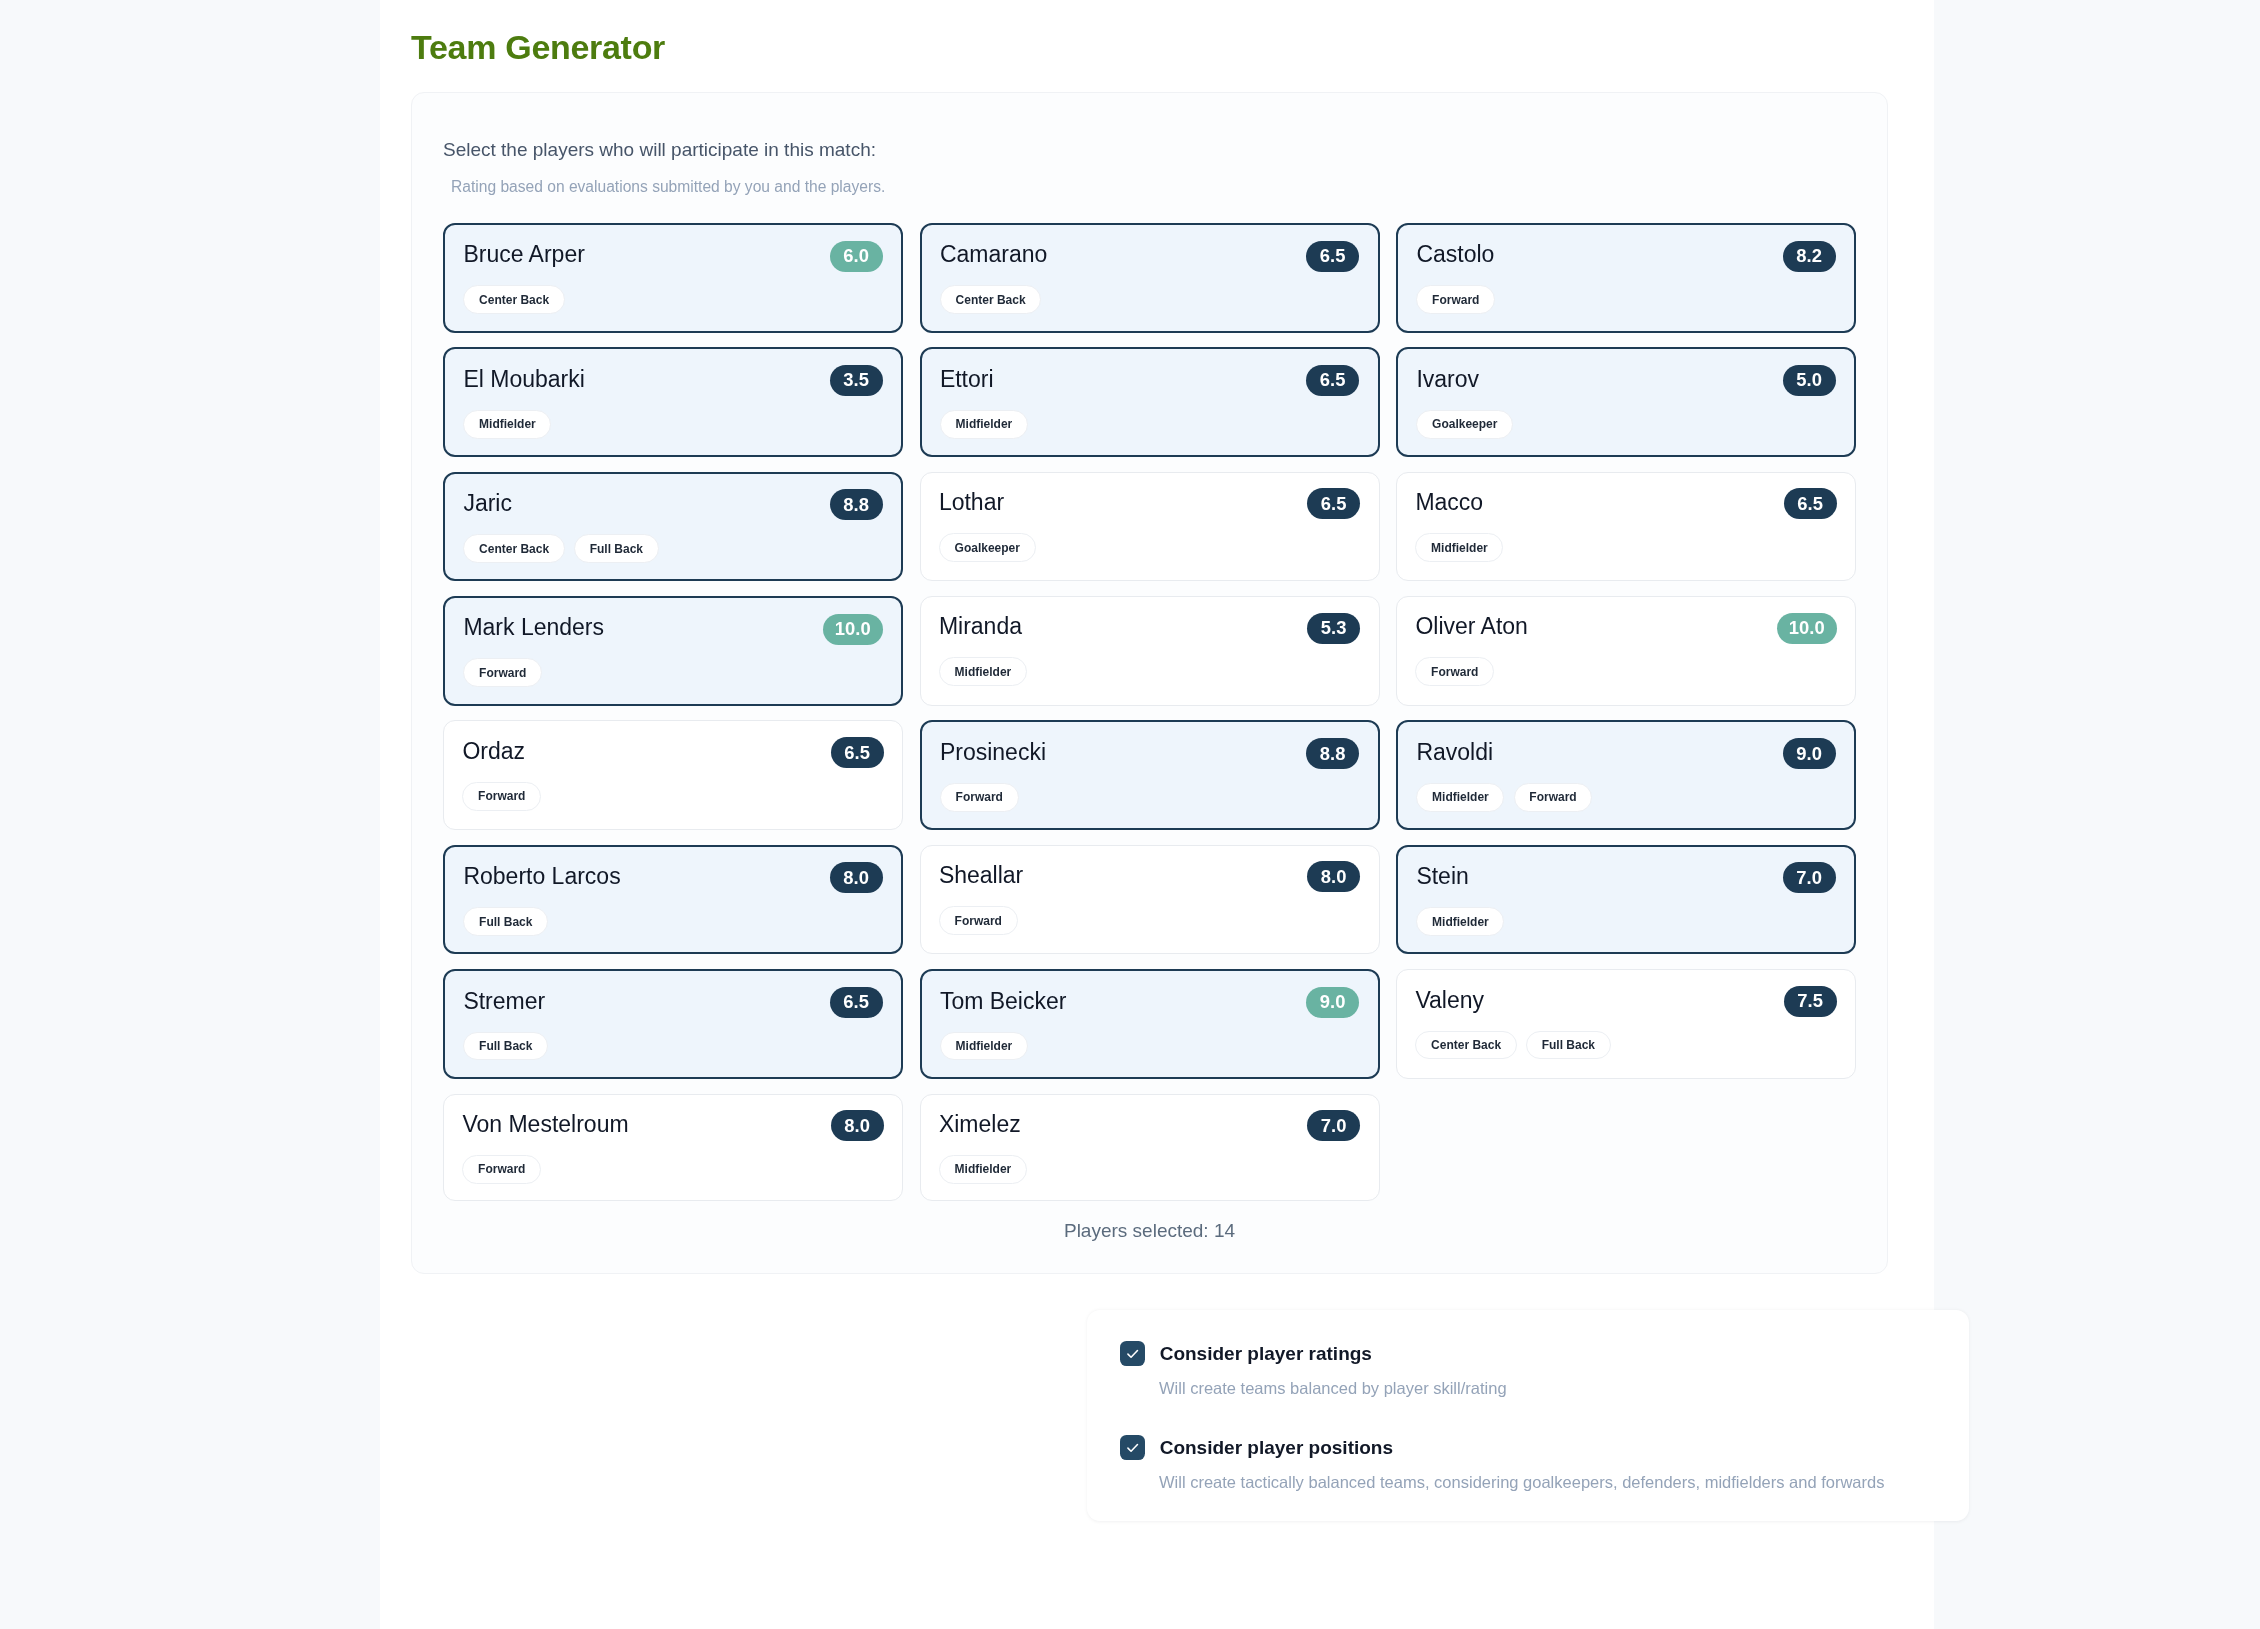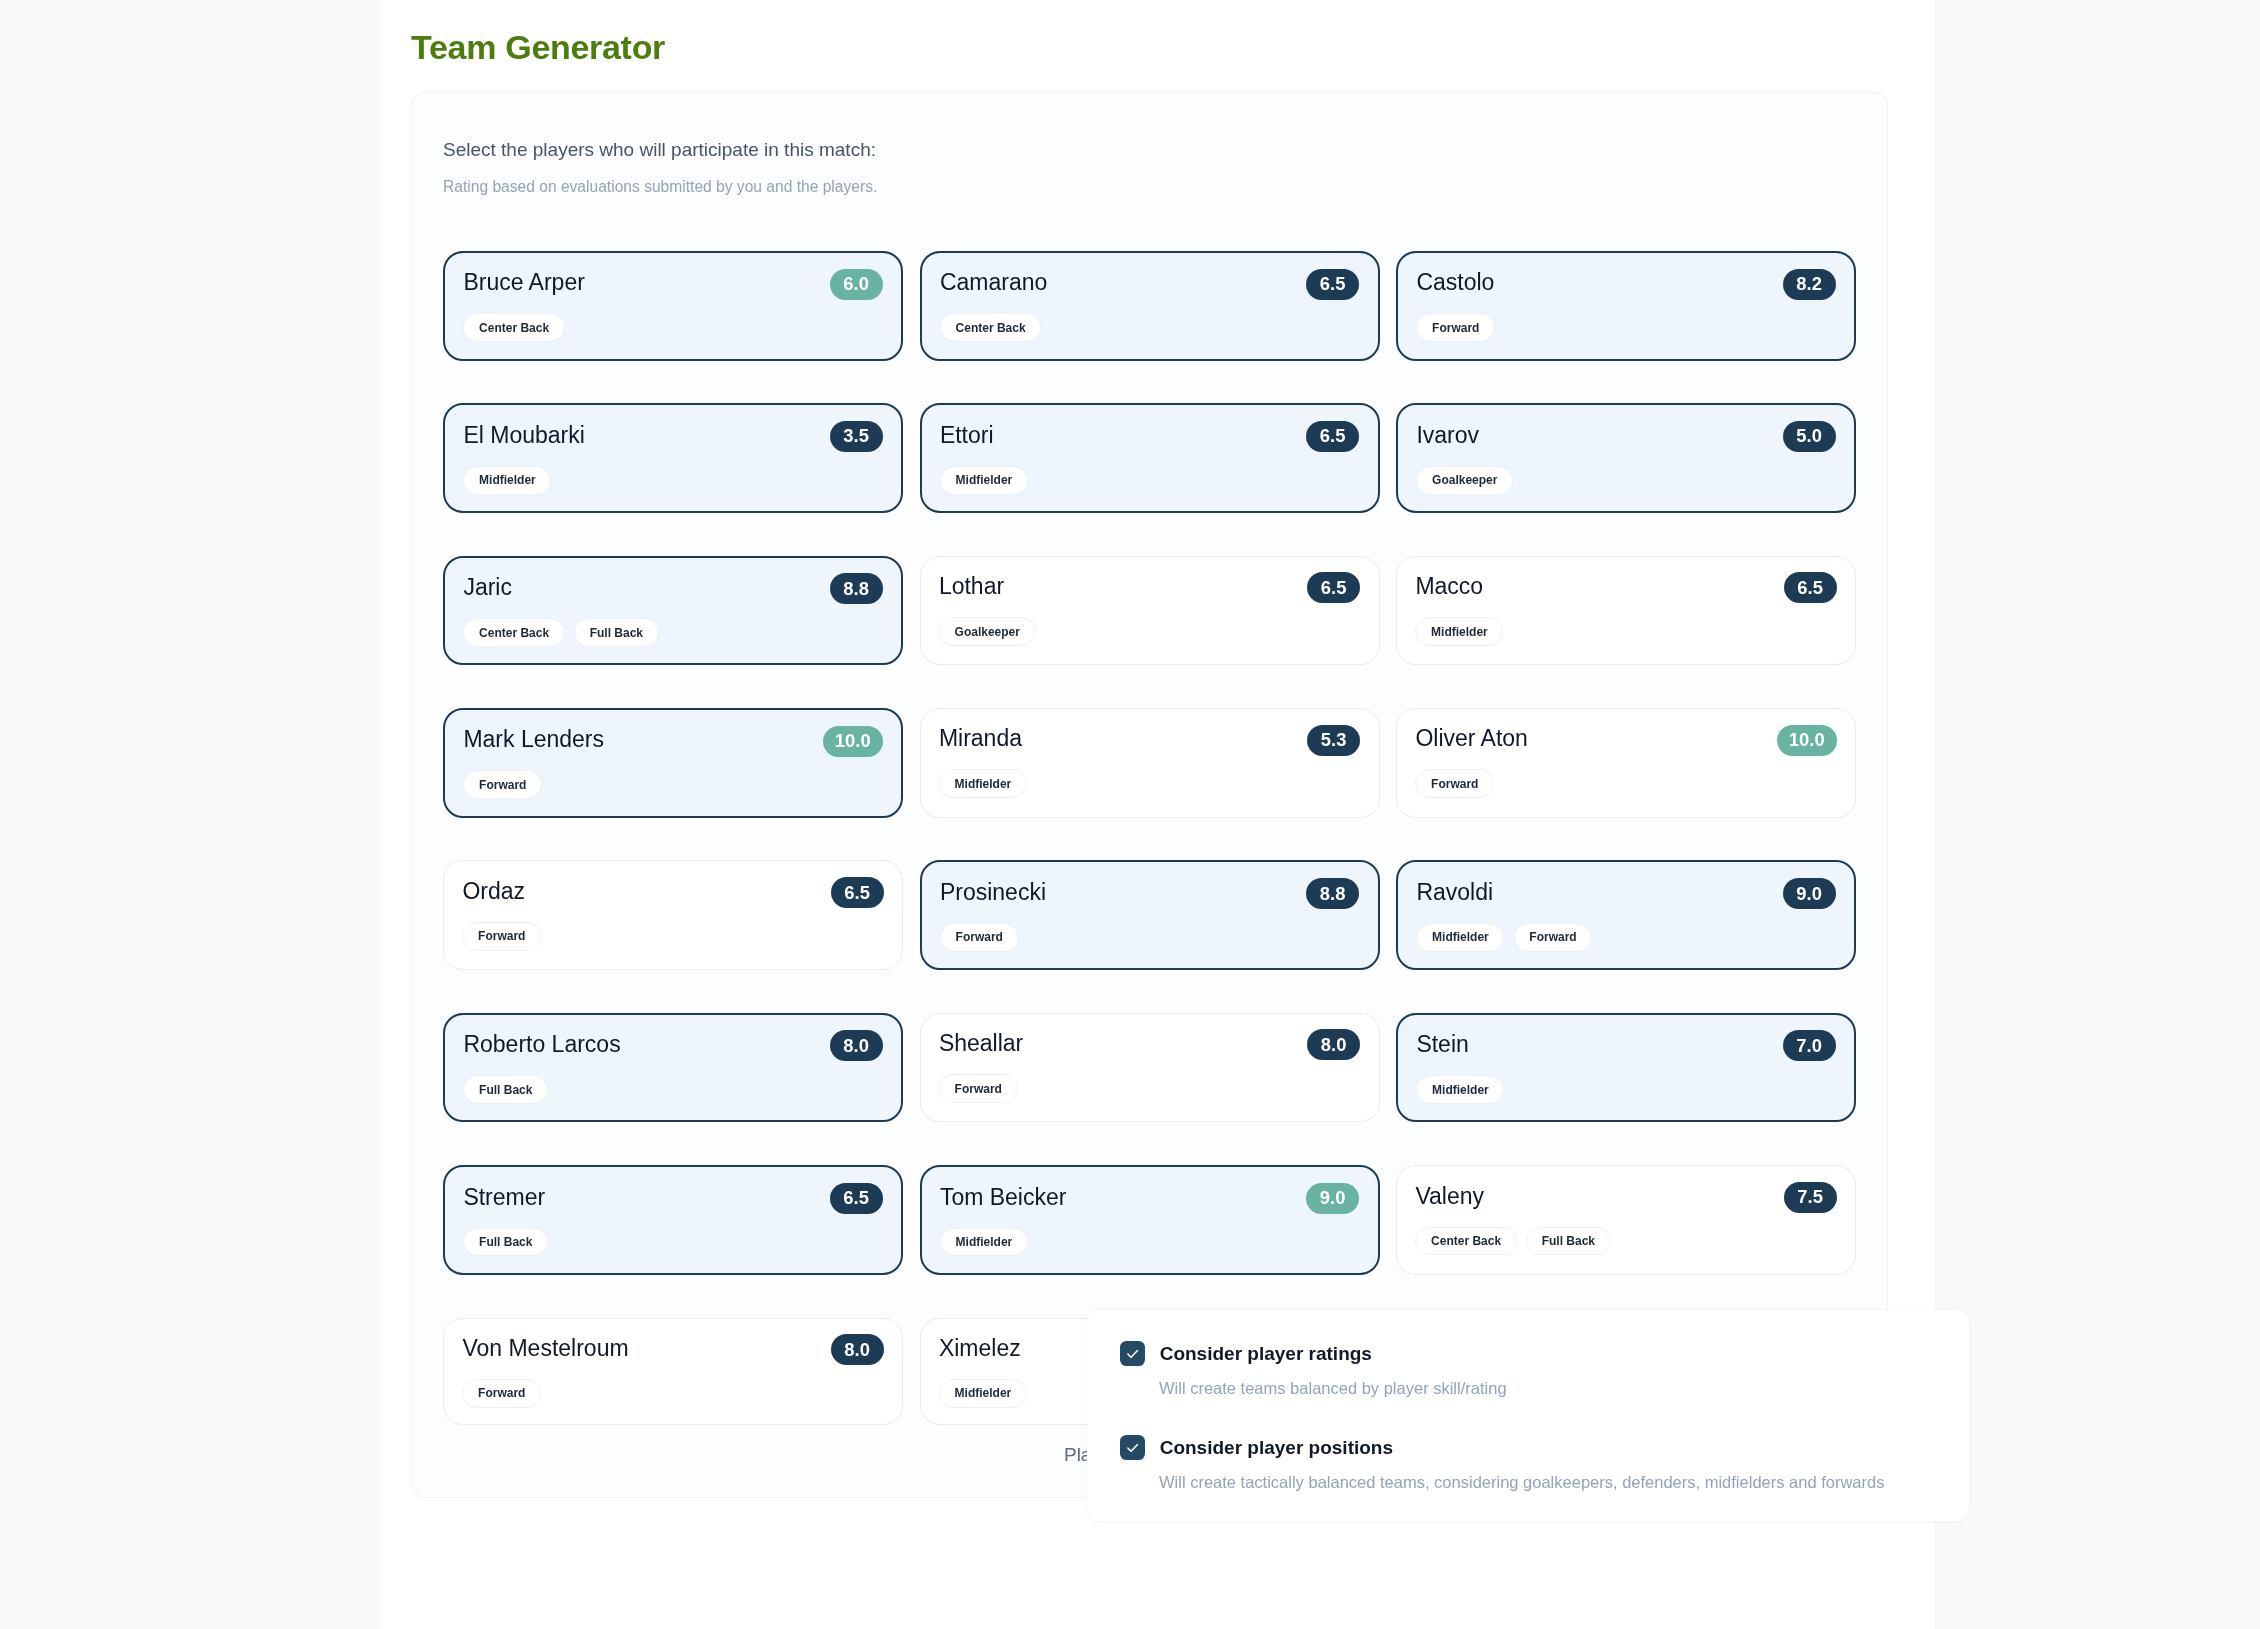--- a/index.html
+++ b/index.html
@@ -53,37 +53,37 @@
   .panel-heading {
     font-size: 19px;
     color: #475569;
     margin-bottom: 16.5px;
   }
 
   .panel-subheading {
     font-size: 15.6px;
     color: #94a3b8;
     margin-bottom: 27.5px;
+    margin-left: 8px;
   }
 
   .player-grid {
     display: grid;
     grid-template-columns: repeat(3, 1fr);
     gap: 14.7px 16.5px;
   }
 
   .player-card {
     position: relative;
-    border-radius: 20px;
+    border-radius: 12px;
     padding: 15.6px 18.4px 16.5px 18.4px;
     min-height: 101px;
     background: #ffffff;
     border: 1.4px solid #e8ebef;
     cursor: pointer;
-    margin-top: 28px;
   }
   .player-card.selected {
     background: #eef5fc;
     border: 2.8px solid #1d3b54;
   }
 
   .card-top {
     display: flex;
     align-items: flex-start;
     justify-content: space-between;

